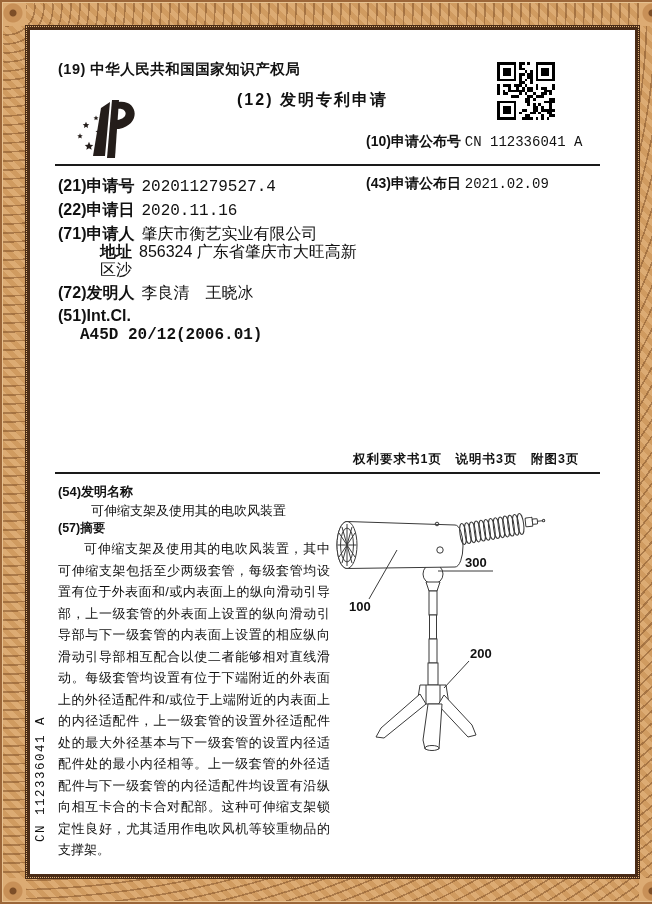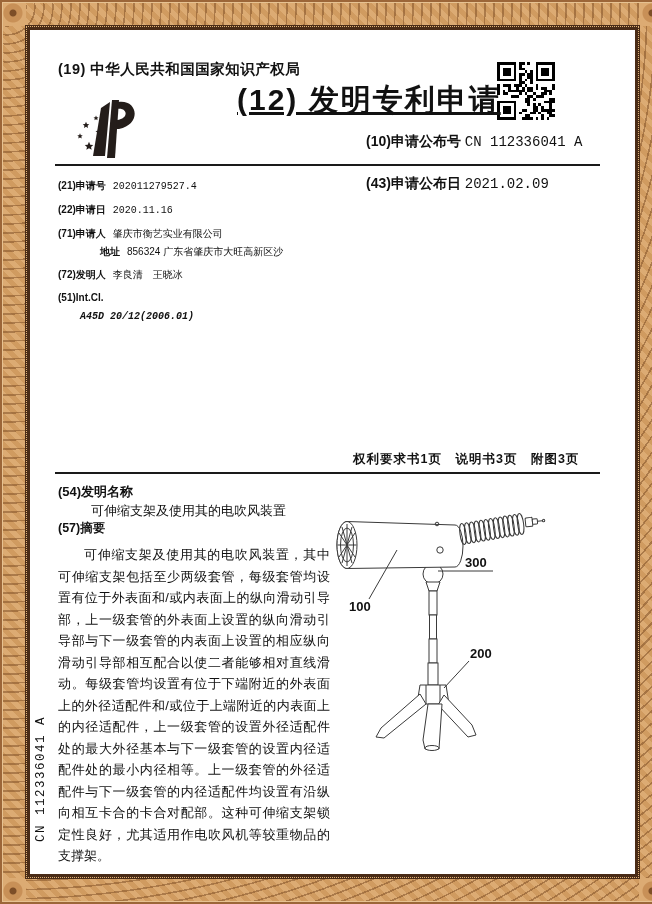--- a/index.html
+++ b/index.html
@@ -18,38 +18,38 @@
   .bead::after{content:'';position:absolute;inset:-4px;border:1px dotted #dfb277;}
   .corner{position:absolute;width:26px;height:26px;pointer-events:none;
     background:radial-gradient(circle at 50% 50%, #7d4e27 0 3px, #c89057 4px 9px, #dcab73 10px);}
   .c-tl{left:0;top:0}.c-tr{right:0;top:0}.c-bl{left:0;bottom:0}.c-br{right:0;bottom:0}
 
   
   .abs{position:absolute;}
   .b{font-weight:700;}
   .mono{font-family:"Liberation Mono",monospace;}
   .office{left:58px;top:60px;font-size:14.5px;font-weight:700;letter-spacing:.5px;}
-  .doctype{left:237px;top:80px;font-size:30px;font-weight:700;letter-spacing:2px;text-decoration:underline;}
+  .doctype{left:237px;top:90px;font-size:16px;font-weight:700;letter-spacing:2px;}
   .publine{left:366px;font-size:14px;white-space:nowrap;}
   .pub1{top:133px;} .pub2{top:152px;margin-top:23px;}
   .rule{position:absolute;left:55px;width:545px;height:2px;background:#1a1a1a;}
   .rule1{top:164px;} .rule2{top:472px;}
 
-  .biblio{left:58px;top:177px;width:300px;font-size:10px;line-height:18px;}
+  .biblio{left:58px;top:177px;width:300px;font-size:16px;line-height:18px;}
   .row{margin-bottom:5px;}
   .lbl{font-weight:700;margin-right:7px;}
   .ind42{padding-left:42px;} .ind76{padding-left:76px;} .ind54{padding-left:54px;} .ind22{padding-left:22px;}
-  .italic{font-style:italic;font-weight:700;}
+  .italic{font-weight:700;}
 
   .pages{left:353px;top:451px;font-size:12.5px;font-weight:700;letter-spacing:1px;}
   .s54{left:58px;top:483px;font-size:13px;font-weight:700;}
   .invtitle{left:91px;top:502px;font-size:13px;}
   .s57{left:58px;top:520px;font-size:12.5px;font-weight:700;}
   .abstract{left:58px;top:538px;width:272px;font-size:13px;line-height:21.5px;
-            text-align:justify;text-indent:2em;margin-top:6px;}
+            text-align:justify;text-indent:2em;}
   .figure{left:325px;top:498px;width:300px;height:300px;}
   .sidecode{left:34px;top:842px;transform:rotate(-90deg);transform-origin:0 0;
             font-family:"Liberation Mono",monospace;font-size:12.5px;letter-spacing:1.5px;
             white-space:nowrap;}
   .qr{left:497px;top:62px;width:58px;height:58px;}
   .logo{left:72px;top:92px;width:68px;height:78px;}
 </style>
 </head>
 <body>
 

